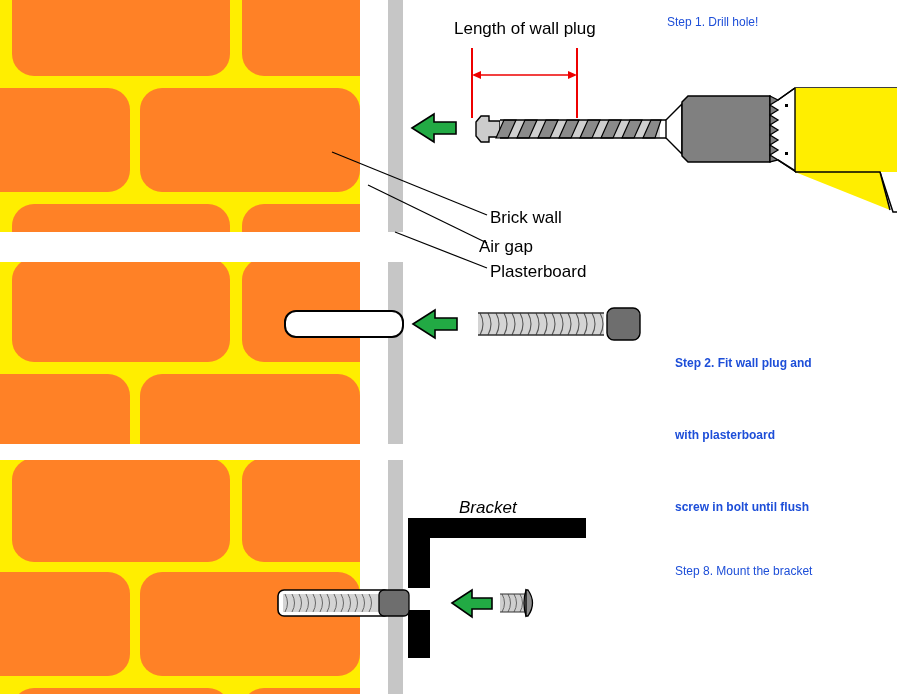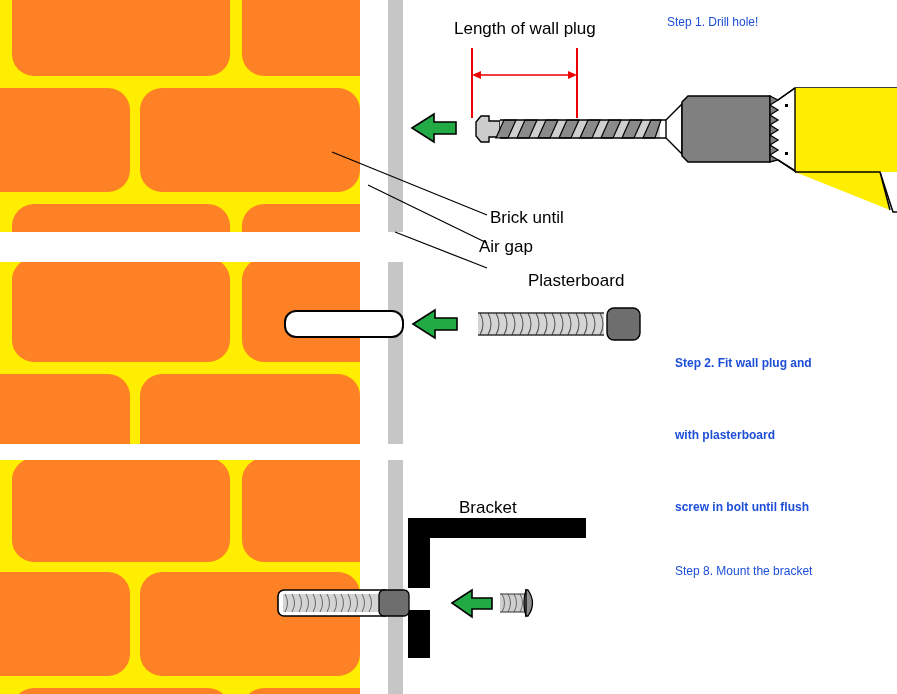--- a/index.html
+++ b/index.html
@@ -206,25 +206,25 @@
           <path d="M520 594 q5 9 0 18"></path>
       </g>
       <path d="M500 594 L526 594 M500 612 L526 612" stroke="#333333" stroke-width="1.2"></path>
       <path d="M526 590 q10 13 0 26 q-4 -13 0 -26 Z" fill="#9a9a9a" stroke="#000000" stroke-width="1.3"></path>
       <path d="M526 590 L528 590 q9 13 0 26 L526 616 Z" fill="#8e8e8e" stroke="#000000" stroke-width="1.3"></path>
     </g>
   </svg>
 
   <div class="lbl" style="left:454px;top:18px;">Length of wall plug</div>
 
-  <div class="lbl" style="left:490px;top:207px;">Brick until</div>
+  <div class="lbl" style="left:490px;top:207px;">Brick wall</div>
   <div class="lbl" style="left:479px;top:236px;">Air gap</div>
-  <div class="lbl" style="left:490px;top:270px;margin-left:38px;">Plasterboard</div>
-
-  <div class="lbl" style="left:459px;top:497px;">Bracket</div>
+  <div class="lbl" style="left:490px;top:261px;">Plasterboard</div>
+
+  <div class="lbl" style="left:459px;top:497px;font-style:italic;">Bracket</div>
 
   <div class="step-text" style="left:667px;top:10px;">Step 1. Drill hole!</div>
 
   <div class="step-text" style="left:675px;top:303px;font-weight:bold;">
     <div>Step 2. Fit wall plug and</div>
     <div>with plasterboard</div>
     <div>screw in bolt until flush</div>
   </div>
 
   <div class="step-text" style="left:675px;top:511px;">

